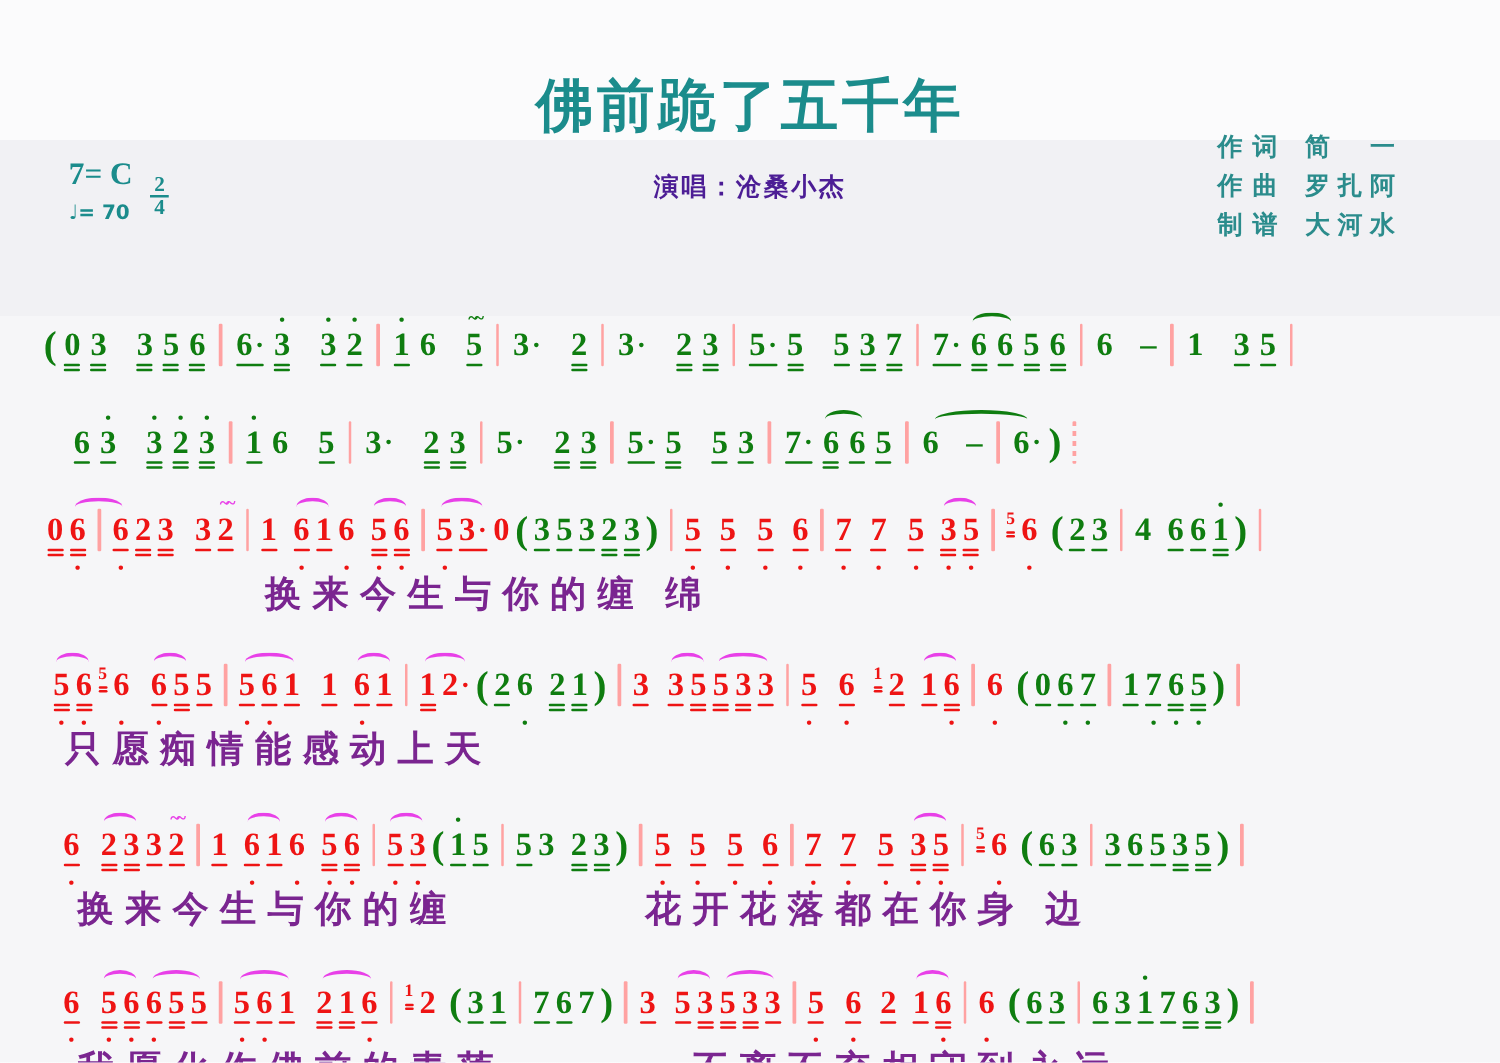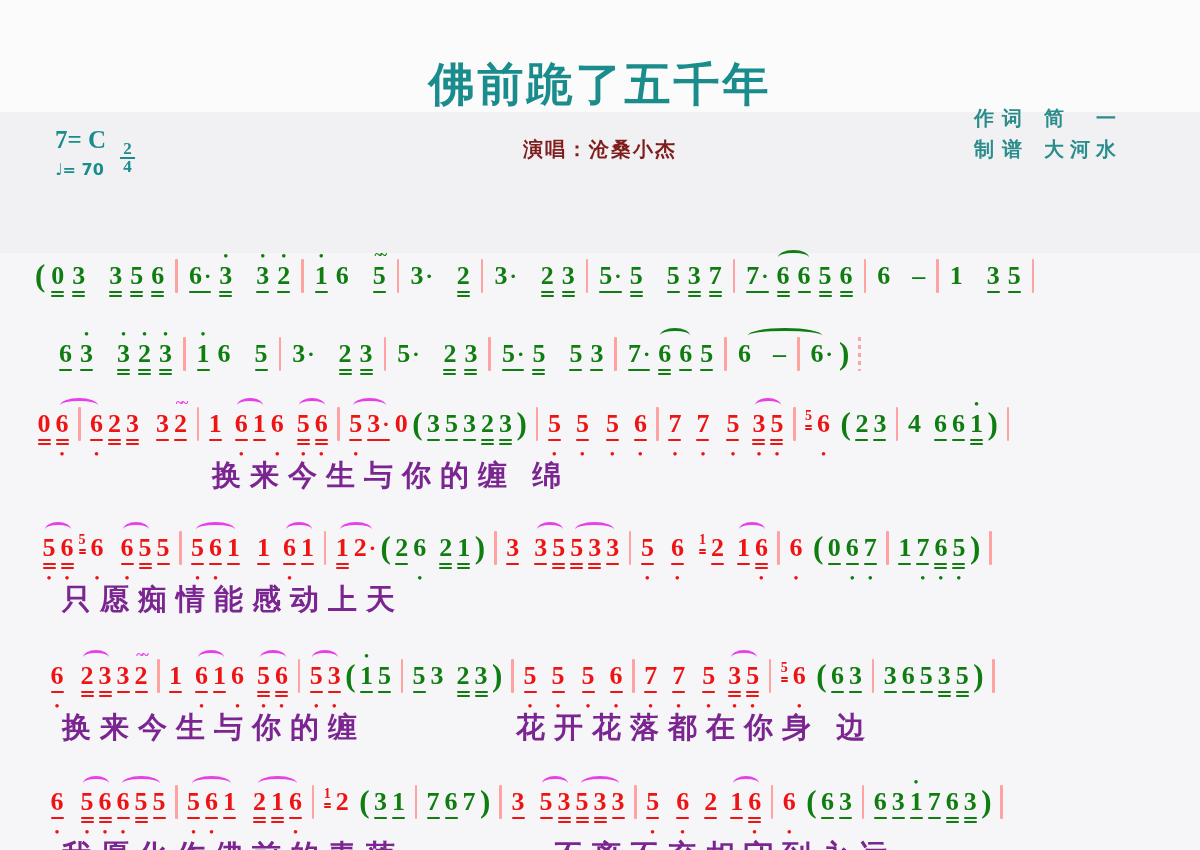--- a/index.html
+++ b/index.html
@@ -5,21 +5,21 @@
   html,body{margin:0;padding:0;}
   body{
     width:1200px;height:850px;overflow:hidden;position:relative;
     background:linear-gradient(180deg,#fbfbfc 0px,#fbfbfc 112px,#f1f1f4 112px,#f1f1f4 253px,#f6f6f8 253px,#f6f6f8 850px);
     font-family:"Liberation Serif",serif;
   }
   .title{position:absolute;top:54px;left:0;width:1200px;text-align:center;
     color:#1b8c8c;font-size:46px;font-weight:bold;letter-spacing:3px;
     font-family:"Liberation Sans",sans-serif;}
   .singer{position:absolute;top:136px;left:0;width:1200px;text-align:center;
-    color:#7f1d1d;font-size:20px;font-weight:bold;letter-spacing:2px;}
+    color:#4c1d95;font-size:20px;font-weight:bold;letter-spacing:2px;}
   .credits{position:absolute;top:103px;right:60px;color:#2b8c8c;font-size:20px;font-weight:bold;}
   .credit-row{display:flex;justify-content:flex-end;line-height:31px;}
   .credit-role{letter-spacing:8px;margin-right:14px;}
   .credit-name{letter-spacing:6px;min-width:96px;text-align:justify;}
   .keytime{position:absolute;top:126px;left:55px;color:#1b8c8c;font-weight:bold;font-size:25px;}
   .frac{display:inline-flex;flex-direction:column;align-items:center;font-size:17px;line-height:16px;
     vertical-align:-6px;margin-left:8px;}
   .frac .tnum{border-bottom:2.5px solid #1b8c8c;padding:0 3px;}
   .tempo{position:absolute;top:160px;left:55px;color:#1b8c8c;font-weight:bold;font-size:16px;
     font-family:"DejaVu Sans","Liberation Sans",sans-serif;}
@@ -61,20 +61,24 @@
 <div class="title">佛前跪了五千年</div>
 
 <div class="singer">演唱：沧桑小杰</div>
 
 <div class="credits">
   <div class="credit-row">
     <span class="credit-role">作词</span>
     <span class="credit-name">简　一</span>
   </div>
   <div class="credit-row">
+    <span class="credit-role">作曲</span>
+    <span class="credit-name">罗扎阿</span>
+  </div>
+  <div class="credit-row">
     <span class="credit-role">制谱</span>
     <span class="credit-name">大河水</span>
   </div>
 </div>
 
 <div class="keytime">
   <span>7= C</span>
   <span class="frac">
     <span class="tnum">2</span>
     <span>4</span>
@@ -1969,21 +1973,21 @@
         </span>
         <span class="lo"></span>
       </span>
       <span class="paren">)</span>
       <span class="bar"></span>
     </div>
     <div class="lyric" style="top: 456px; left: 62px;">
       <span class="spacer"></span>
       <span>换来今生与你的缠 绵</span>
     </div>
-    <div class="lyric" style="top: 580px; left: 62px; gap: 22px;">
+    <div class="lyric" style="top: 580px; left: 52px; gap: 22px;">
       <span>只愿痴情能感动上天</span>
       <span class="spacer"></span>
     </div>
     <div class="lyric" style="top: 708px; left: 62px;">
       <span>换来今生与你的缠</span>
       <span class="spacer"></span>
       <span>花开花落都在你身 边</span>
     </div>
     <div class="lyric" style="top: 836px; left: 62px;">
       <span>我愿化作佛前的青莲</span>

